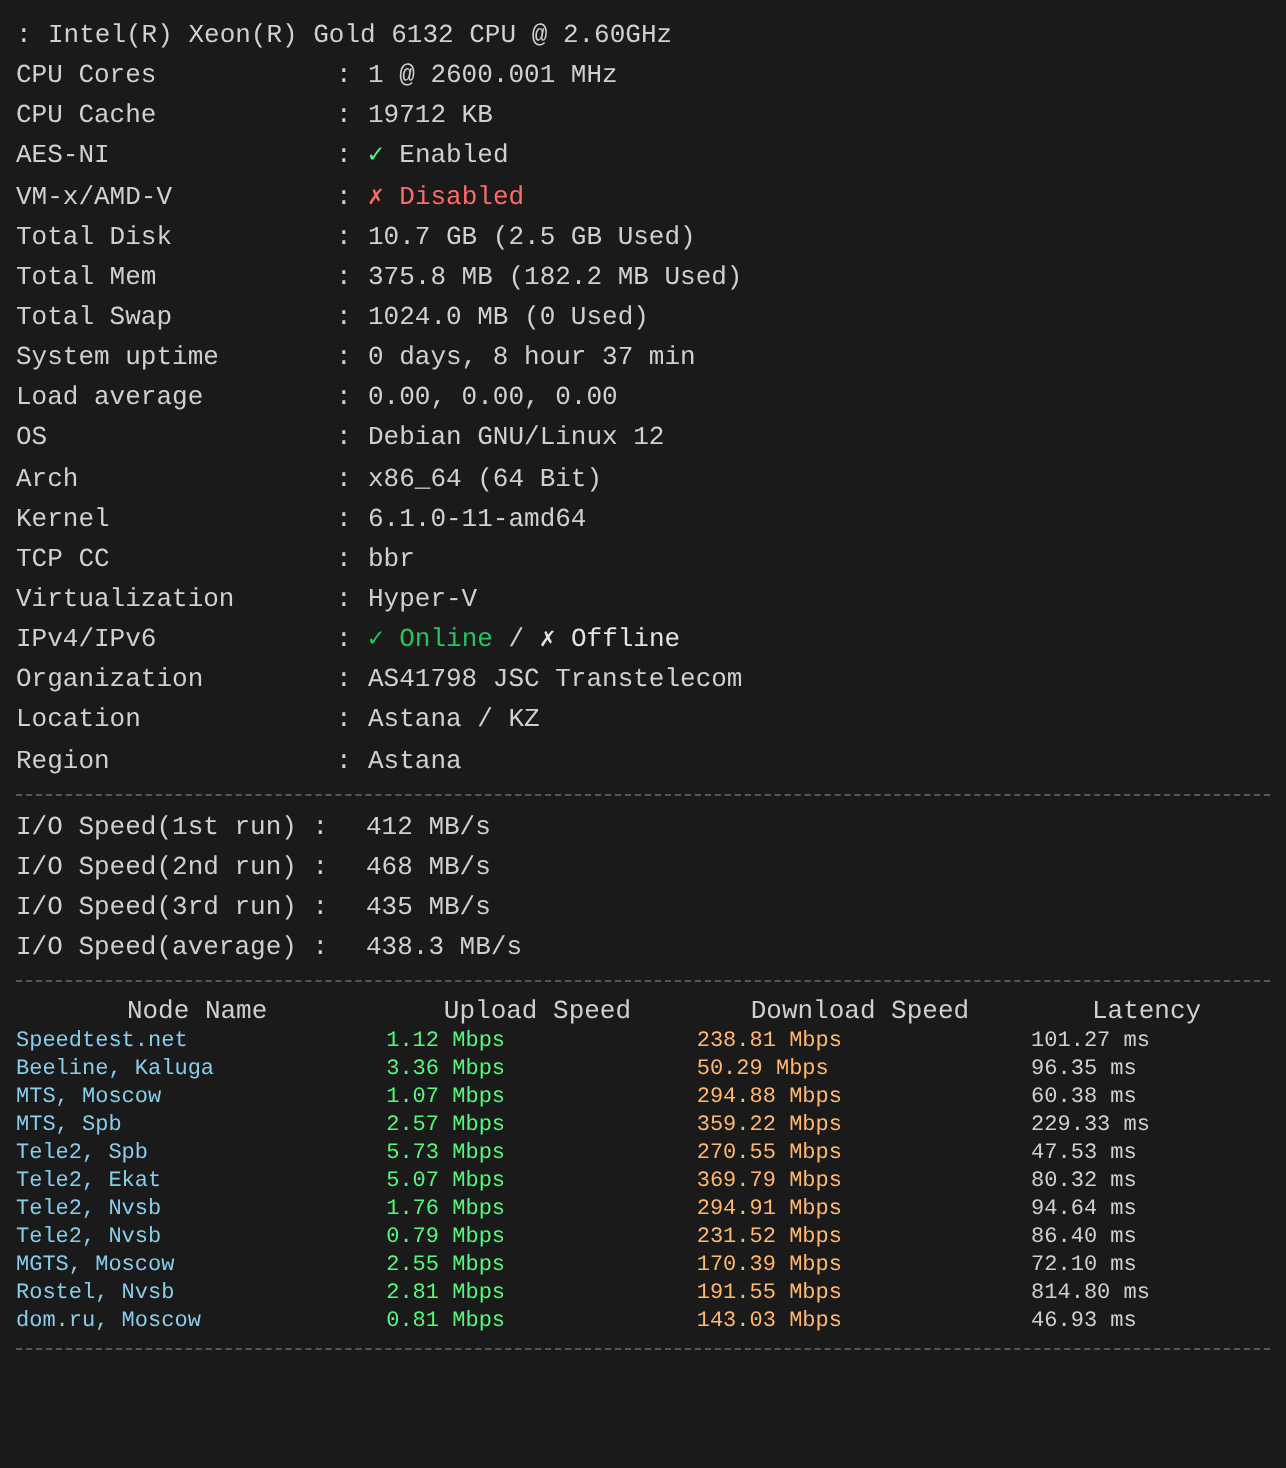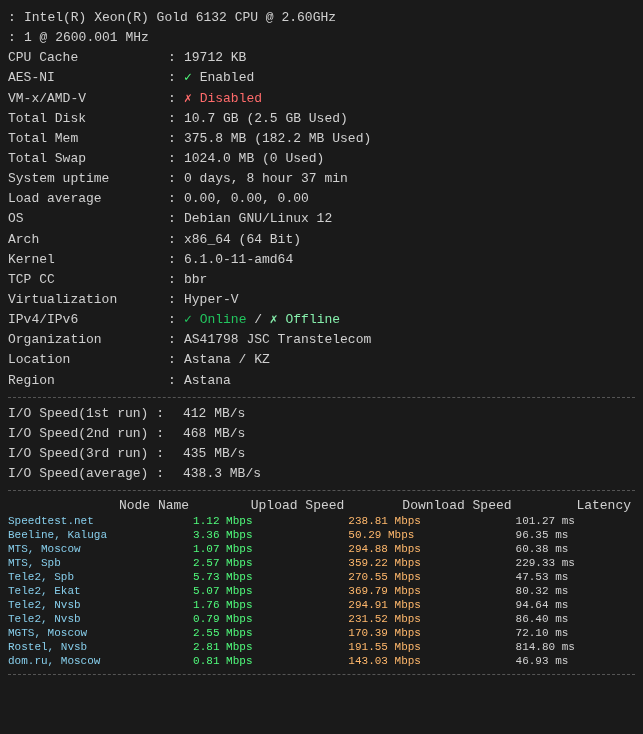--- a/index.html
+++ b/index.html
@@ -48,21 +48,21 @@
     .io-value {
       color: #d0d0d0;
     }
     
     .speed-table {
       width: 100%;
       border-collapse: collapse;
       margin-top: 2px;
     }
     .speed-table th {
-      text-align: right;
+      text-align: center;
       color: #d0d0d0;
       font-weight: normal;
       padding: 1px 4px 1px 0;
       font-family: 'Courier New', Courier, monospace;
       font-size: 13px;
     }
     .speed-table td {
       padding: 1px 4px 1px 0;
       font-family: 'Courier New', Courier, monospace;
       font-size: 11px;
@@ -79,20 +79,21 @@
 </head>
 <body>
 
 <div>
 
 <div class="row">
       <span class="colon"> : </span>
       <span class="value">Intel(R) Xeon(R) Gold 6132 CPU @ 2.60GHz</span>
     </div>
     <div class="row">
+      <span class="label">CPU Cores</span>
       <span class="colon"> : </span>
       <span class="value">1 @ 2600.001 MHz</span>
     </div>
     <div class="row">
       <span class="label">CPU Cache</span>
       <span class="colon"> : </span>
       <span class="value">19712 KB</span>
     </div>
     <div class="row">
       <span class="label">AES-NI</span>
@@ -150,21 +151,21 @@
       <span class="value">bbr</span>
     </div>
     <div class="row">
       <span class="label">Virtualization</span>
       <span class="colon"> : </span>
       <span class="value">Hyper-V</span>
     </div>
     <div class="row">
       <span class="label">IPv4/IPv6</span>
       <span class="colon"> : </span>
-      <span class="value"><span style="color: #22c55e;">✓ Online</span><span style="color: rgb(208, 208, 208);"> / </span><span style="color: #86efac;">✗ Offline</span></span>
+      <span class="value"><span style="color: #22c55e;">✓ Online</span><span style="color: rgb(208, 208, 208);"> / </span><span style="color: #e5e5e5;">✗ Offline</span></span>
     </div>
     <div class="row">
       <span class="label">Organization</span>
       <span class="colon"> : </span>
       <span class="value">AS41798 JSC Transtelecom</span>
     </div>
     <div class="row">
       <span class="label">Location</span>
       <span class="colon"> : </span>
       <span class="value">Astana / KZ</span>

